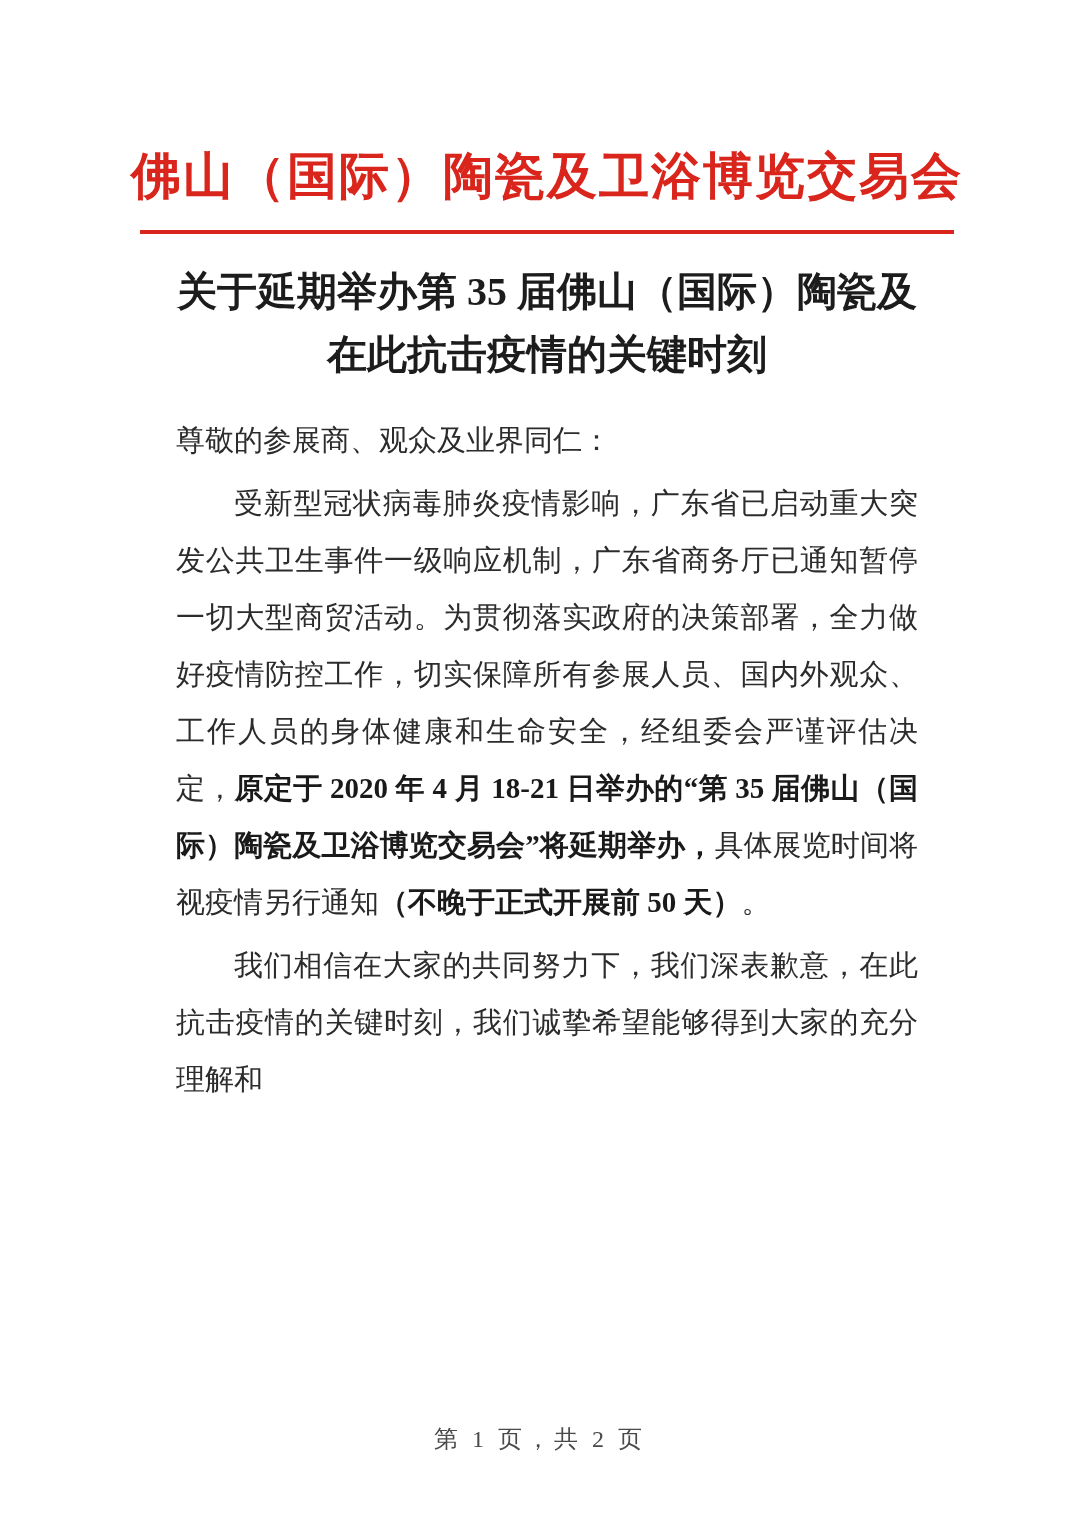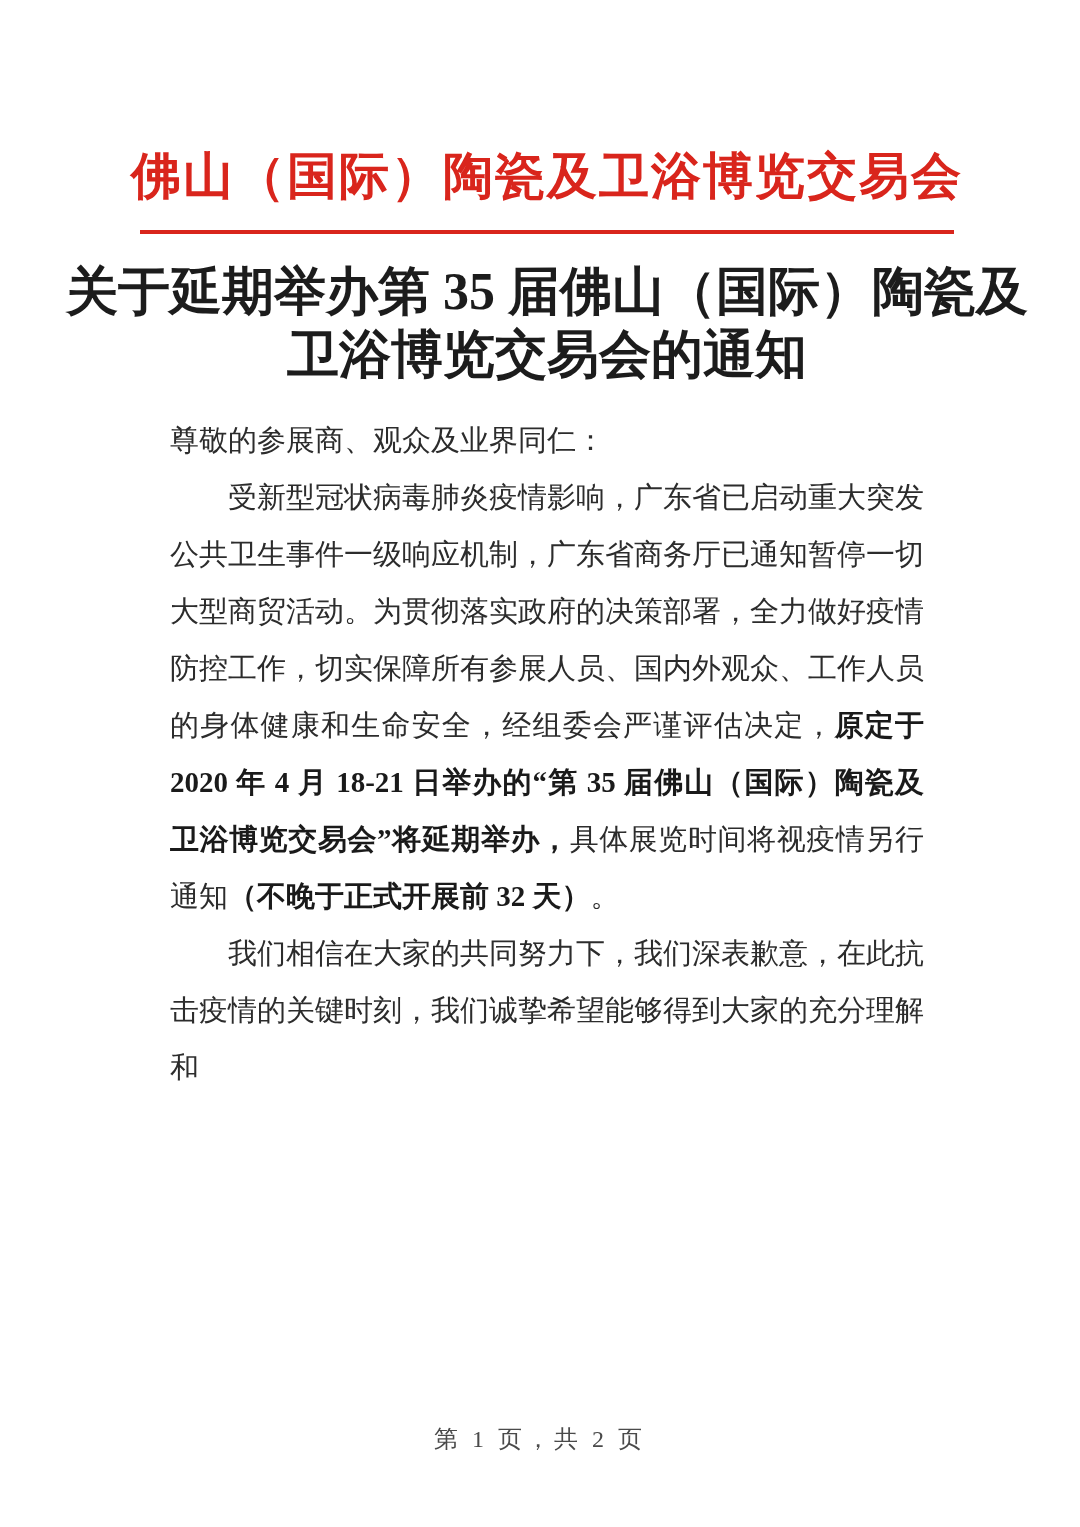--- a/index.html
+++ b/index.html
@@ -27,33 +27,33 @@
   .rule {
     width: 814px;
     height: 4px;
     background: #d9251c;
     margin: 24px auto 0 auto;
   }
   .notice-title {
     margin-top: 26px;
     text-align: center;
     color: #1c1c1c;
-    font-size: 52px;
+    font-size: 40px;
     font-weight: bold;
     line-height: 63px;
   }
   .doc-body {
     width: 754px;
     margin: 26px auto 0 auto;
     font-size: 29px;
     line-height: 57px;
     color: #2c2c2c;
     text-align: justify;
   }
-  .doc-body p { margin: 0; }
+  .doc-body p { margin: 6px; }
   .doc-body p.indent { text-indent: 2em; }
   .doc-body .bold { font-weight: bold; color: #1a1a1a; }
   .footer {
     position: absolute;
     left: 0;
     bottom: 72px;
     width: 100%;
     text-align: center;
     font-size: 24px;
     letter-spacing: 4px;
@@ -64,24 +64,24 @@
 <body>
 
 <div class="page">
 
   <h1 class="header-title">佛山（国际）陶瓷及卫浴博览交易会</h1>
 
   <div class="rule"></div>
 
   <div class="notice-title">
     <div>关于延期举办第 35 届佛山（国际）陶瓷及</div>
-    <div>卫浴博览交易会的通知</div>
+    <div>在此抗击疫情的关键时刻</div>
   </div>
 
   <div class="doc-body">
       <p><span>尊敬的参展商、观众及业界同仁：</span></p>
-      <p class="indent"><span>受新型冠状病毒肺炎疫情影响，广东省已启动重大突发公共卫生事件一级响应机制，广东省商务厅已通知暂停一切大型商贸活动。为贯彻落实政府的决策部署，全力做好疫情防控工作，切实保障所有参展人员、国内外观众、工作人员的身体健康和生命安全，经组委会严谨评估决定，</span><span class="bold">原定于 2020 年 4 月 18-21 日举办的“第 35 届佛山（国际）陶瓷及卫浴博览交易会”将延期举办，</span><span>具体展览时间将视疫情另行通知</span><span class="bold">（不晚于正式开展前 32 天）</span><span>。</span></p>
+      <p class="indent"><span>受新型冠状病毒肺炎疫情影响，广东省已启动重大突发公共卫生事件一级响应机制，广东省商务厅已通知暂停一切大型商贸活动。为贯彻落实政府的决策部署，全力做好疫情防控工作，切实保障所有参展人员、国内外观众、工作人员的身体健康和生命安全，经组委会严谨评估决定，</span><span class="bold">原定于 2020 年 4 月 18-21 日举办的“第 35 届佛山（国际）陶瓷及卫浴博览交易会”将延期举办，</span><span>具体展览时间将视疫情另行通知</span><span class="bold">（不晚于正式开展前 50 天）</span><span>。</span></p>
       <p class="indent"><span>我们相信在大家的共同努力下，我们深表歉意，在此抗击疫情的关键时刻，我们诚挚希望能够得到大家的充分理解和</span></p>
     </div>
 
   <div class="footer">第 1 页，共 2 页</div>
 
 </div>
 
 </body></html>

